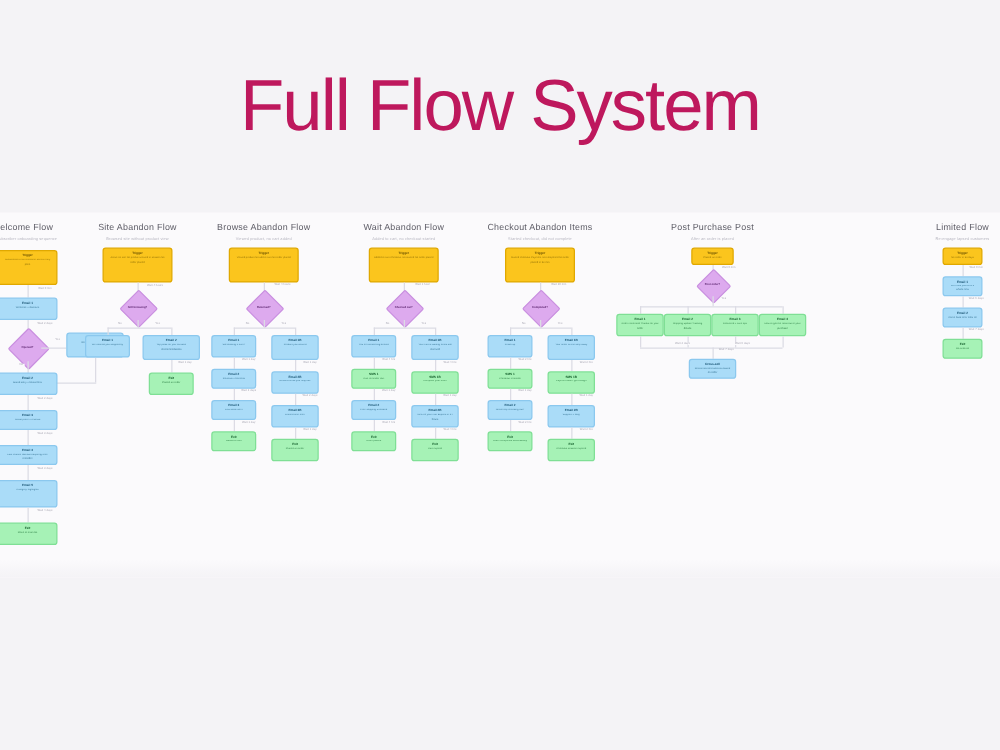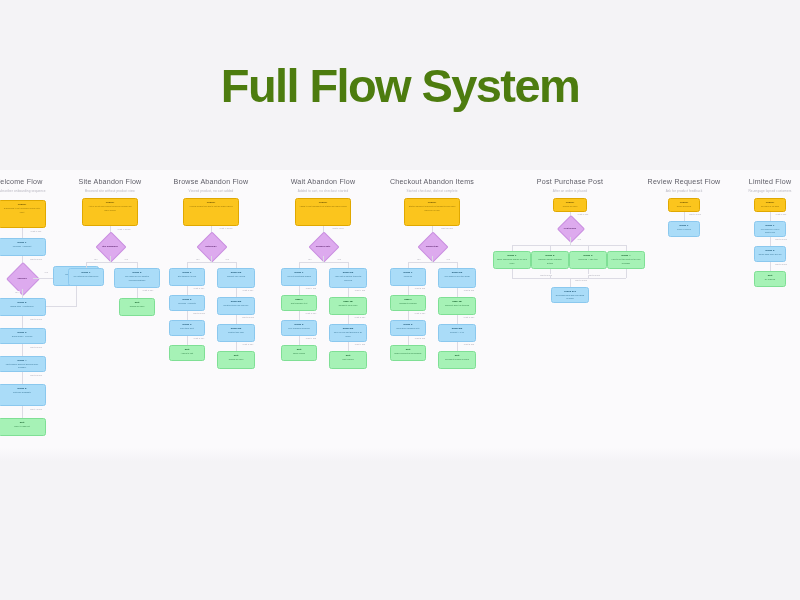--- a/index.html
+++ b/index.html
@@ -10,22 +10,22 @@
     -webkit-font-smoothing:antialiased;
   }
   .page{position:relative;width:800px;height:600px;}
 
   
   .title-wrap{
     position:absolute;left:0;top:0;width:800px;height:170px;
     display:flex;align-items:center;justify-content:center;
   }
   .title{
-    font-size:47px;font-weight:700;letter-spacing:-1.6px;
-    color:#4d7c0f;line-height:1;
+    font-size:58px;font-weight:400;letter-spacing:-1.6px;
+    color:#be185d;line-height:1;
     font-family:"Liberation Sans", sans-serif;
   }
 
   
   .canvas{
     position:absolute;left:0;top:170px;width:800px;height:292px;
     background:#fbfafc;overflow:hidden;
   }
   .canvas:after{
     content:"";position:absolute;left:0;bottom:0;width:100%;height:14px;
@@ -433,34 +433,20 @@
         <div class="edge h" style="left: 12px; top: 108px; width: 114px; background: rgb(220, 219, 228);"></div>
         <div class="elabel" style="left: 46px; top: 104px; transform: translateX(-50%);">Wait 2 days</div>
         <div class="elabel" style="left: 94px; top: 104px; transform: translateX(-50%);">Wait 5 days</div>
         <div class="edge v" style="left: 70px; top: 108px; height: 9px; background: rgb(220, 219, 228);"></div>
         <div class="elabel" style="left: 81px; top: 109px; transform: translateX(-50%);">Wait 7 days</div>
         <div class="node n-blue" style="left: 51px; top: 117px; width: 38px; height: 16px;">
           <div class="nt">Cross-sell</div>
           <div class="nb" style="-webkit-line-clamp: 3;">Recommended add-ons based on order</div>
         </div>
       </div>
-      <div class="col" style="left: 649px; width: 70px; height: 292px;">
-        <div class="col-title">Review Request Flow</div>
-        <div class="col-sub">Ask for product feedback</div>
-        <div class="node n-yellow" style="left: 19px; top: 28px; width: 32px; height: 14px;">
-          <div class="nt">Trigger</div>
-          <div class="nb" style="-webkit-line-clamp: 3;">Order delivered</div>
-        </div>
-        <div class="edge v" style="left: 35px; top: 42px; height: 9px; background: rgb(220, 219, 228);"></div>
-        <div class="elabel" style="left: 46px; top: 43px; transform: translateX(-50%);">Wait 7 days</div>
-        <div class="node n-blue" style="left: 19px; top: 51px; width: 32px; height: 16px;">
-          <div class="nt">Email 1</div>
-          <div class="nb" style="-webkit-line-clamp: 3;">Leave a review</div>
-        </div>
-      </div>
       <div class="col" style="left: 735px; width: 70px; height: 292px;">
         <div class="col-title">Limited Flow</div>
         <div class="col-sub">Re-engage lapsed customers</div>
         <div class="node n-yellow" style="left: 19px; top: 28px; width: 32px; height: 14px;">
           <div class="nt">Trigger</div>
           <div class="nb" style="-webkit-line-clamp: 3;">No order in 90 days</div>
         </div>
         <div class="edge v" style="left: 35px; top: 42px; height: 9px; background: rgb(220, 219, 228);"></div>
         <div class="elabel" style="left: 46px; top: 43px; transform: translateX(-50%);">Wait 0 min</div>
         <div class="node n-blue" style="left: 19px; top: 51px; width: 32px; height: 16px;">

